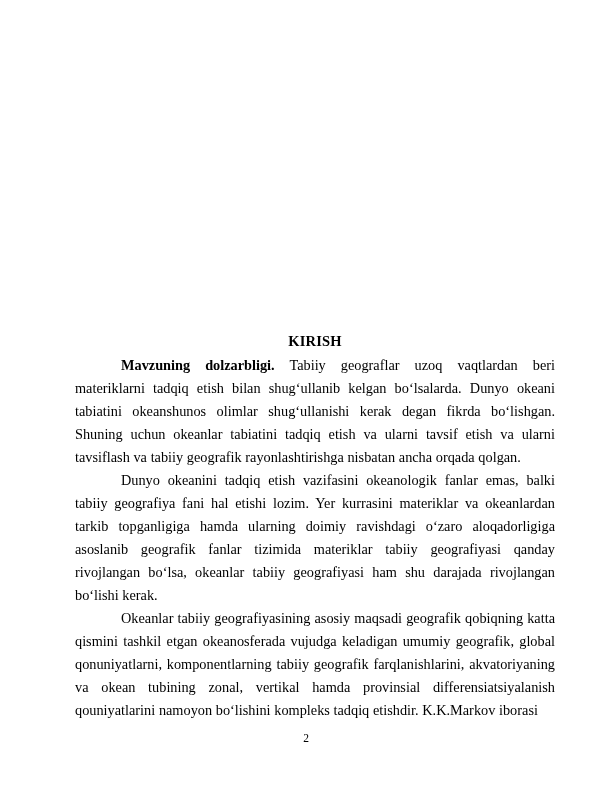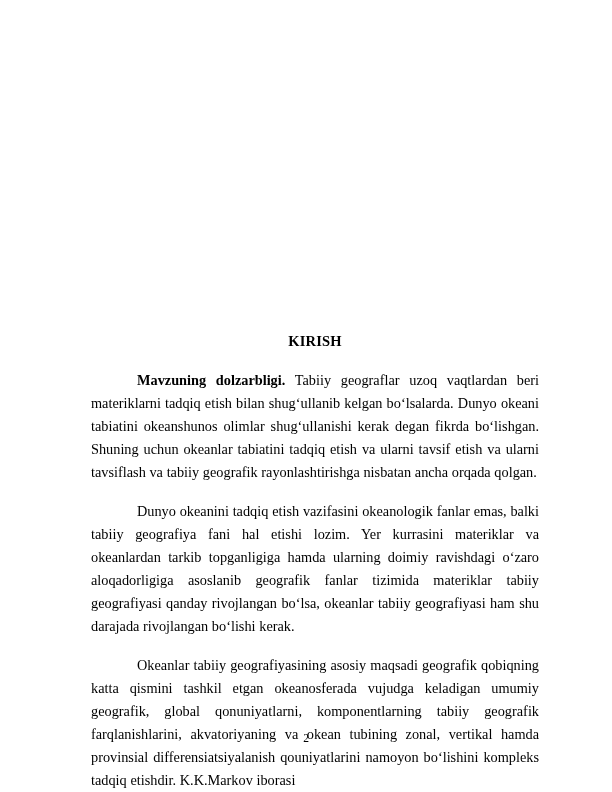--- a/index.html
+++ b/index.html
@@ -31,21 +31,21 @@
   }
   .doc-heading {
     text-align: center;
     font-weight: bold;
     font-size: 14.5px;
     line-height: 23px;
     letter-spacing: 0.2px;
     margin: 0 0 1px 0;
   }
   p.para {
-    margin: 16px;
+    margin: 0;
     font-size: 14.3px;
     line-height: 23px;
     text-align: justify;
     text-justify: inter-word;
     text-indent: 46px;
     word-spacing: 0.1px;
   }
   p.para.first {
     text-indent: 46px;
   }

